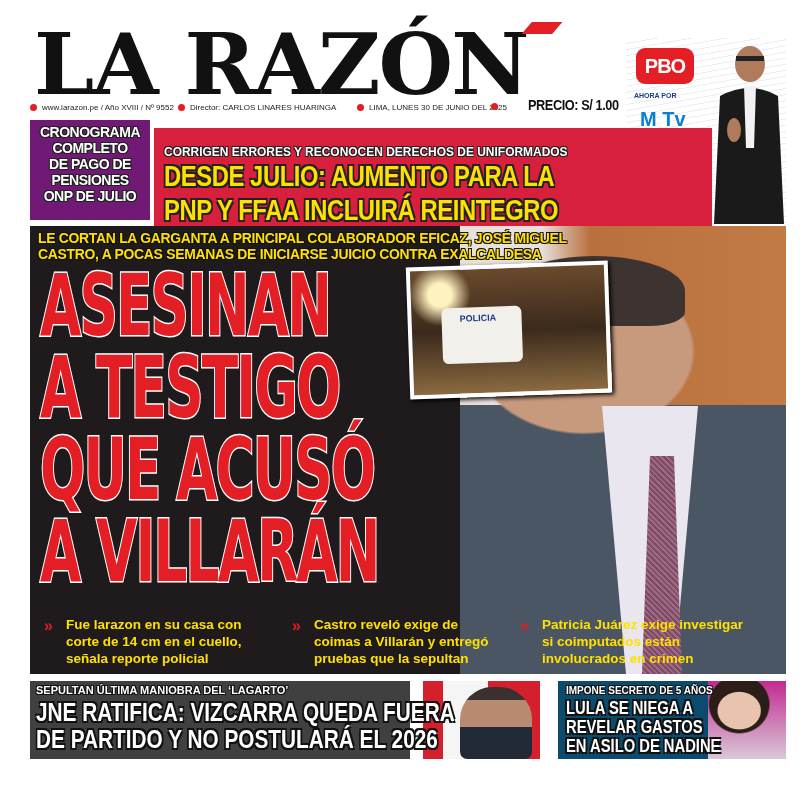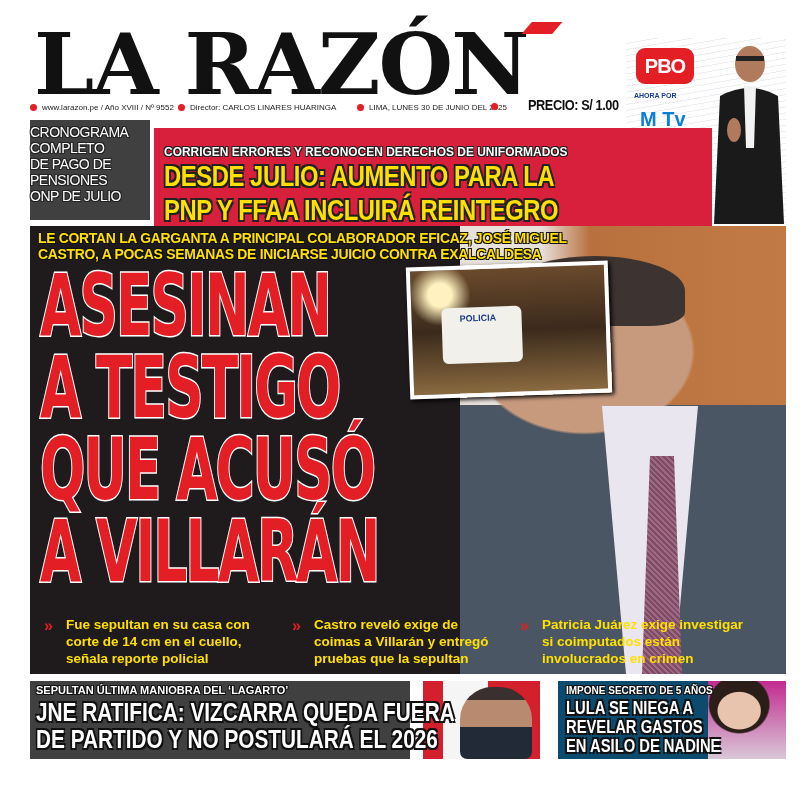--- a/index.html
+++ b/index.html
@@ -15,21 +15,21 @@
 
 #ad{left:626px;top:38px;width:160px;height:186px;background:repeating-linear-gradient(170deg,#fff 0 5px,#eceef2 5px 6px)}
 #pbo{left:10px;top:10px;width:58px;height:36px;background:#e31e24;border-radius:9px;color:#fff;font-weight:bold;font-size:20px;text-align:center;line-height:36px;letter-spacing:-1px}
 .adt{text-align:left;color:#1b3d8f;font-weight:bold}
 #mtv{left:14px;top:70px;width:54px;font-size:20px;color:#0b7ed6}
 #person{left:80px;top:0;width:78px;height:186px}
 #qr{left:4px;top:134px;width:24px;height:34px;background:#e31e24;padding:2px}
 #qr div{width:20px;height:22px;background:repeating-linear-gradient(90deg,#222 0 2px,#fff 2px 4px),#fff}
 #pboradio{left:36px;top:142px;width:22px;height:16px;background:#e31e24;border-radius:4px;color:#fff;font-size:8px;font-weight:bold;text-align:center;line-height:16px}
 
-#green{left:30px;top:120px;width:120px;height:100px;background:#404040;color:#fff;text-align:left;font-weight:normal;font-size:14px;line-height:16px;padding-top:4px;text-shadow:-1px -1px 0 #222,1px -1px 0 #222,-1px 1px 0 #222,1px 1px 0 #222;letter-spacing:-0.5px}
+#green{left:30px;top:120px;width:120px;height:100px;background:#701a75;color:#fff;text-align:center;font-weight:bold;font-size:14px;line-height:16px;padding-top:4px;text-shadow:-1px -1px 0 #222,1px -1px 0 #222,-1px 1px 0 #222,1px 1px 0 #222;letter-spacing:-0.5px}
 #red{left:154px;top:128px;width:558px;height:100px;background:#d8203c;padding:16px 10px}
 #red .kick{color:#fff;font-weight:bold;font-size:13px;text-shadow:-1px -1px 0 #222,1px -1px 0 #222,-1px 1px 0 #222,1px 1px 0 #222;white-space:nowrap;transform:scaleX(.92);transform-origin:left}
 #red .head{color:#ffe000;font-weight:bold;font-size:29px;line-height:34px;text-shadow:-2px -2px 0 #222,2px -2px 0 #222,-2px 2px 0 #222,2px 2px 0 #222;white-space:nowrap;transform:scaleX(.82);transform-origin:left;letter-spacing:-0.5px}
 
 #main{left:30px;top:226px;width:756px;height:448px;background:#1f1a1c;overflow:hidden}
 #mainphoto{position:absolute;left:430px;top:0;width:326px;height:448px;background:radial-gradient(ellipse 55% 30% at 38% 28%,#c79a7e 0 60%,transparent 62%),linear-gradient(180deg,transparent 0 40%,#4a5663 40% 100%),linear-gradient(90deg,#e8e0da 0 25%,#b8703e 40%,#c27a45 100%)}
 #hair{position:absolute;left:475px;top:30px;width:180px;height:70px;border-radius:50% 50% 20% 20%;background:#3d3330}
 #tie{position:absolute;left:612px;top:230px;width:40px;height:218px;background:repeating-linear-gradient(45deg,#7e4a64 0 2px,#9c6a84 2px 4px);clip-path:polygon(20% 0,80% 0,100% 100%,0 100%)}
 #shirt{position:absolute;left:560px;top:180px;width:120px;height:268px;background:#e9e6ef;clip-path:polygon(10% 0,90% 0,70% 100%,30% 100%)}
 #mainkick{position:absolute;left:8px;top:4px;width:580px;color:#ffe000;font-weight:bold;font-size:14.5px;line-height:16px;text-shadow:-1px -1px 0 #111,1px -1px 0 #111,-1px 1px 0 #111,1px 1px 0 #111;letter-spacing:-0.3px;transform:scaleX(.96);transform-origin:left;z-index:3}
@@ -126,21 +126,21 @@
       </div>
   </div>
   <div id="headline">
     <div>ASESINAN</div>
     <div>A TESTIGO</div>
     <div>QUE ACUSÓ</div>
     <div>A VILLARÁN</div>
   </div>
   <div class="bul" style="left:36px">
     <span class="chev">»</span>
-    <div>Fue sepultan en su casa con</div>
+    <div>Fue larazon en su casa con</div>
     <div>corte de 14 cm en el cuello,</div>
     <div>señala reporte policial</div>
   </div>
   <div class="bul" style="left:284px">
     <span class="chev">»</span>
     <div>Castro reveló exige de</div>
     <div>coimas a Villarán y entregó</div>
     <div>pruebas que la sepultan</div>
   </div>
   <div class="bul" style="left:512px">

